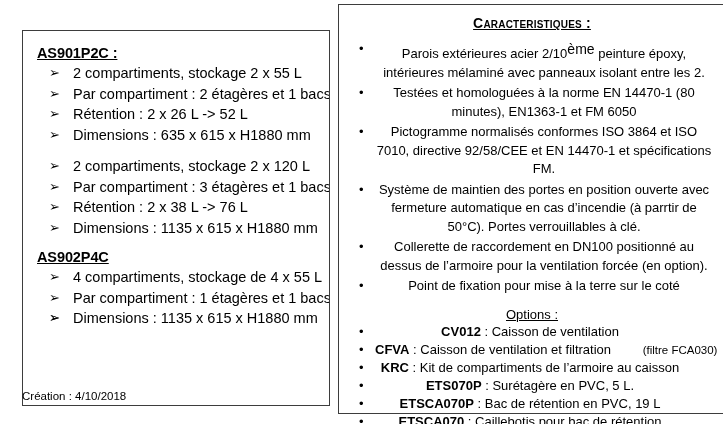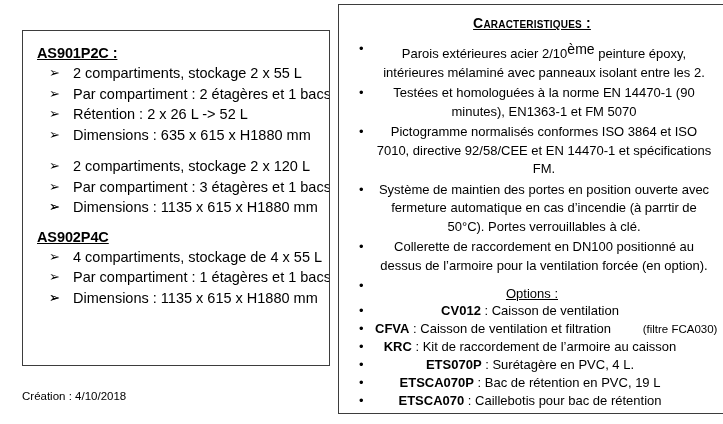--- a/index.html
+++ b/index.html
@@ -16,21 +16,21 @@
     color: #000000;
     -webkit-font-smoothing: antialiased;
   }
 
   
   #left-panel {
     position: absolute;
     left: 22px;
     top: 30px;
     width: 308px;
-    height: 336px;
+    height: 376px;
     box-sizing: border-box;
     border: 1.5px solid #3d3d3d;
     background: #ffffff;
     overflow: hidden;
     z-index: 1;
   }
   #left-panel-inner {
     padding: 14px 0 0 14px;
     width: 420px; 
   }
@@ -151,21 +151,21 @@
         <li><span class="arrow-bullet">➢</span><span>Par compartiment : 2 étagères et 1 bacs</span></li>
         <li><span class="arrow-bullet">➢</span><span>Rétention : 2 x 26 L -&gt; 52 L</span></li>
         <li><span class="arrow-bullet">➢</span><span>Dimensions : 635 x 615 x H1880 mm</span></li>
       </ul>
     </div>
 
     <div class="variant">
       <ul class="variant-specs">
         <li><span class="arrow-bullet">➢</span><span>2 compartiments, stockage 2 x 120 L</span></li>
         <li><span class="arrow-bullet">➢</span><span>Par compartiment : 3 étagères et 1 bacs</span></li>
-        <li><span class="arrow-bullet">➢</span></li>
+        <li><span class="arrow-bullet">➢</span><span>Rétention : 2 x 38 L -&gt; 76 L</span></li>
         <li><span class="arrow-bullet">➢</span><span>Dimensions : 1135 x 615 x H1880 mm</span></li>
       </ul>
     </div>
 
     <div class="variant">
       <div class="variant-title">AS902P4C</div>
       <ul class="variant-specs">
         <li><span class="arrow-bullet">➢</span><span>4 compartiments, stockage de 4 x 55 L</span></li>
         <li><span class="arrow-bullet">➢</span><span>Par compartiment : 1 étagères et 1 bacs</span></li>
         <li><span class="arrow-bullet">➢</span></li>
@@ -178,50 +178,50 @@
 <div id="creation-line">Création : 4/10/2018</div>
 
 <div id="right-panel">
   <div id="char-heading">Caracteristiques :</div>
 
   <ul id="char-list">
     <li>
       <span class="dot-bullet">•</span><span>Parois extérieures acier 2/10</span><sup>ème</sup><span> peinture époxy, intérieures mélaminé avec panneaux isolant entre les 2.</span>
     </li>
     <li>
-      <span class="dot-bullet">•</span><span>Testées et homologuées à la norme EN 14470-1 (90 minutes), EN1363-1 et FM 5070</span>
+      <span class="dot-bullet">•</span><span>Testées et homologuées à la norme EN 14470-1 (80 minutes), EN1363-1 et FM 6050</span>
     </li>
     <li>
       <span class="dot-bullet">•</span><span>Pictogramme normalisés conformes ISO 3864 et ISO 7010, directive 92/58/CEE et EN 14470-1 et spécifications FM.</span>
     </li>
     <li>
       <span class="dot-bullet">•</span><span>Système de maintien des portes en position ouverte avec fermeture automatique en cas d’incendie (à parrtir de 50°C). Portes verrouillables à clé.</span>
     </li>
     <li>
       <span class="dot-bullet">•</span><span>Collerette de raccordement en DN100 positionné au dessus de l’armoire pour la ventilation forcée (en option).</span>
     </li>
     <li>
-      <span class="dot-bullet">•</span>
+      <span class="dot-bullet">•</span><span>Point de fixation pour mise à la terre sur le coté</span>
     </li>
   </ul>
 
   <div id="options-heading">Options :</div>
 
   <ul id="options-list">
     <li>
       <span class="dot-bullet">•</span><span class="opt-code">CV012</span><span> : Caisson de ventilation</span><span class="small-note"></span>
     </li>
     <li>
       <span class="dot-bullet">•</span><span class="opt-code">CFVA</span><span> : Caisson de ventilation et filtration </span><span class="small-note">(filtre FCA030)</span>
     </li>
     <li>
-      <span class="dot-bullet">•</span><span class="opt-code">KRC</span><span> : Kit de raccordement de l’armoire au caisson</span><span class="small-note"></span>
-    </li>
-    <li>
-      <span class="dot-bullet">•</span><span class="opt-code">ETS070P</span><span> : Surétagère en PVC, 4 L.</span><span class="small-note"></span>
+      <span class="dot-bullet">•</span><span class="opt-code">KRC</span><span> : Kit de compartiments de l’armoire au caisson</span><span class="small-note"></span>
+    </li>
+    <li>
+      <span class="dot-bullet">•</span><span class="opt-code">ETS070P</span><span> : Surétagère en PVC, 5 L.</span><span class="small-note"></span>
     </li>
     <li>
       <span class="dot-bullet">•</span><span class="opt-code">ETSCA070P</span><span> : Bac de rétention en PVC, 19 L</span><span class="small-note"></span>
     </li>
     <li>
       <span class="dot-bullet">•</span><span class="opt-code">ETSCA070</span><span> : Caillebotis pour bac de rétention</span><span class="small-note"></span>
     </li>
   </ul>
 </div>
 

